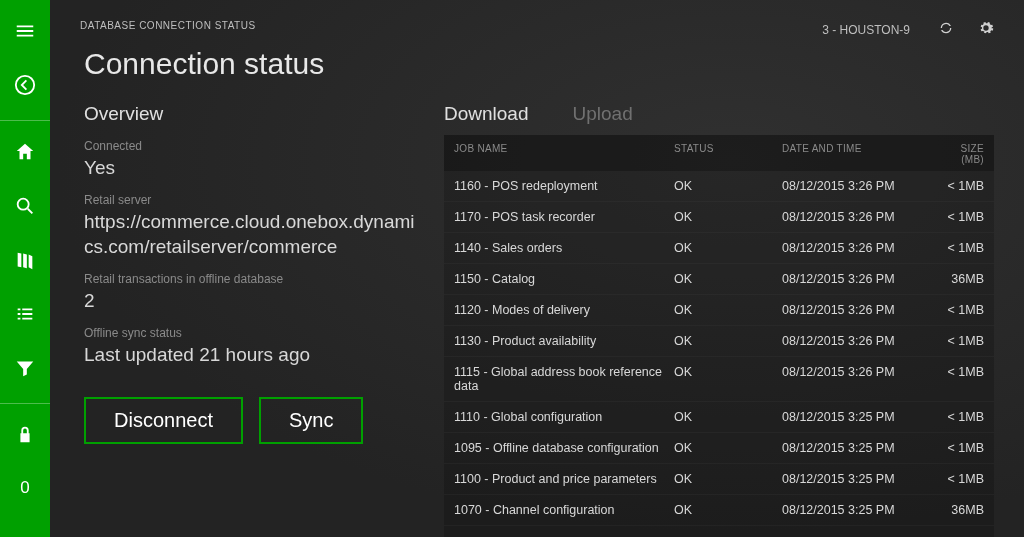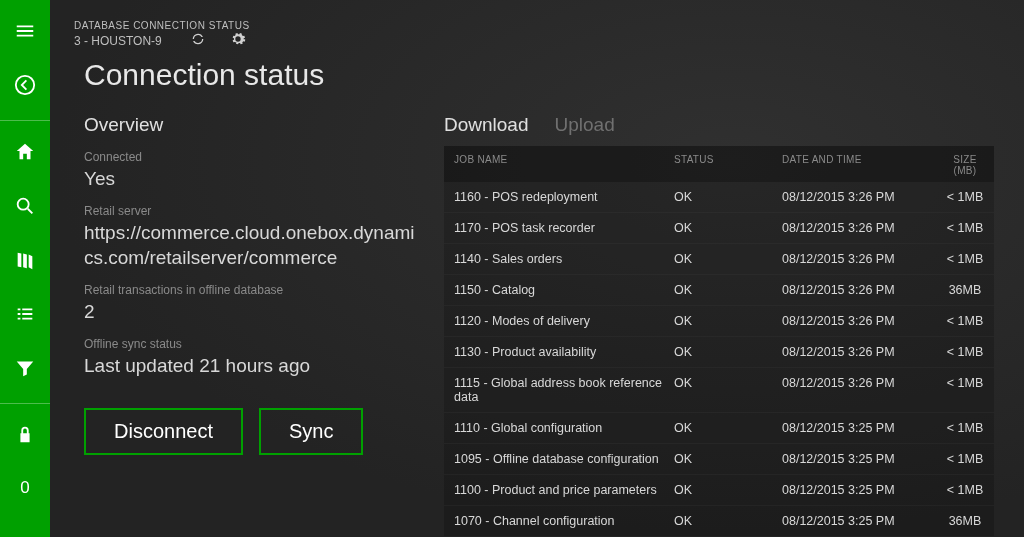--- a/index.html
+++ b/index.html
@@ -30,22 +30,21 @@
     flex: 1;
     background: radial-gradient(ellipse at 70% 30%, #303030 0%, #232323 70%);
     display: flex;
     flex-direction: column;
     overflow: hidden;
   }
   .header {
     display: flex;
     justify-content: space-between;
     align-items: flex-start;
-    padding: 20px 30px 0 24px;
-    flex-direction: column;
+    padding: 20px 30px 0 30px;
   }
   .breadcrumb { font-size: 10px; letter-spacing: 0.5px; color: #bfbfbf; }
   .header-right { display: flex; align-items: center; gap: 24px; color: #bfbfbf; font-size: 12px; }
   .header-right svg { width: 16px; height: 16px; fill: #d0d0d0; }
   .header-location { margin-right: 4px; }
   .page-title { font-size: 30px; font-weight: 300; color: #e8e8e8; padding: 8px 34px 0; }
   .content { display: flex; gap: 26px; padding: 22px 30px 0 34px; flex: 1; overflow: hidden; }
   .overview { width: 334px; flex-shrink: 0; }
   .section-title { font-size: 19px; font-weight: 400; color: #e0e0e0; margin-bottom: 14px; }
   .field-label { font-size: 12px; color: #8a8a8a; margin-top: 12px; }
@@ -54,30 +53,30 @@
   .btn {
     border: 2px solid #00a000;
     background: transparent;
     color: #fff;
     font-size: 20px;
     padding: 10px 28px;
     cursor: pointer;
     font-family: inherit;
   }
   .right-pane { flex: 1; display: flex; flex-direction: column; overflow: hidden; }
-  .tabs { display: flex; gap: 26px; font-size: 19px; margin-bottom: 10px; }
+  .tabs { display: flex; gap: 44px; font-size: 19px; margin-bottom: 10px; }
   .tab { color: #707070; cursor: pointer; }
   .tab.active { color: #e0e0e0; }
   .table-container { flex: 1; overflow-y: auto; background: rgba(0,0,0,0.18); }
   .thead { display: flex; font-size: 10px; letter-spacing: 0.3px; color: #8a8a8a; padding: 8px 10px 6px; background: rgba(0,0,0,0.25); position: sticky; top: 0; }
   .trow { display: flex; font-size: 12.5px; color: #d8d8d8; padding: 8px 10px; border-bottom: 1px solid rgba(255,255,255,0.03); }
   .col-job { flex: 0 0 220px; }
   .col-status { flex: 0 0 108px; }
   .col-date { flex: 0 0 164px; }
-  .col-size { flex: 1; text-align: center; }
+  .col-size { flex: 1; text-align: right; }
   .table-container::-webkit-scrollbar { width: 8px; }
   .table-container::-webkit-scrollbar-track { background: #1a1a1a; }
   .table-container::-webkit-scrollbar-thumb { background: #555; }
 </style>
 </head>
 <body>
 
 <div class="root">
   <div class="sidebar">
     <span><svg viewBox="0 0 24 24">

